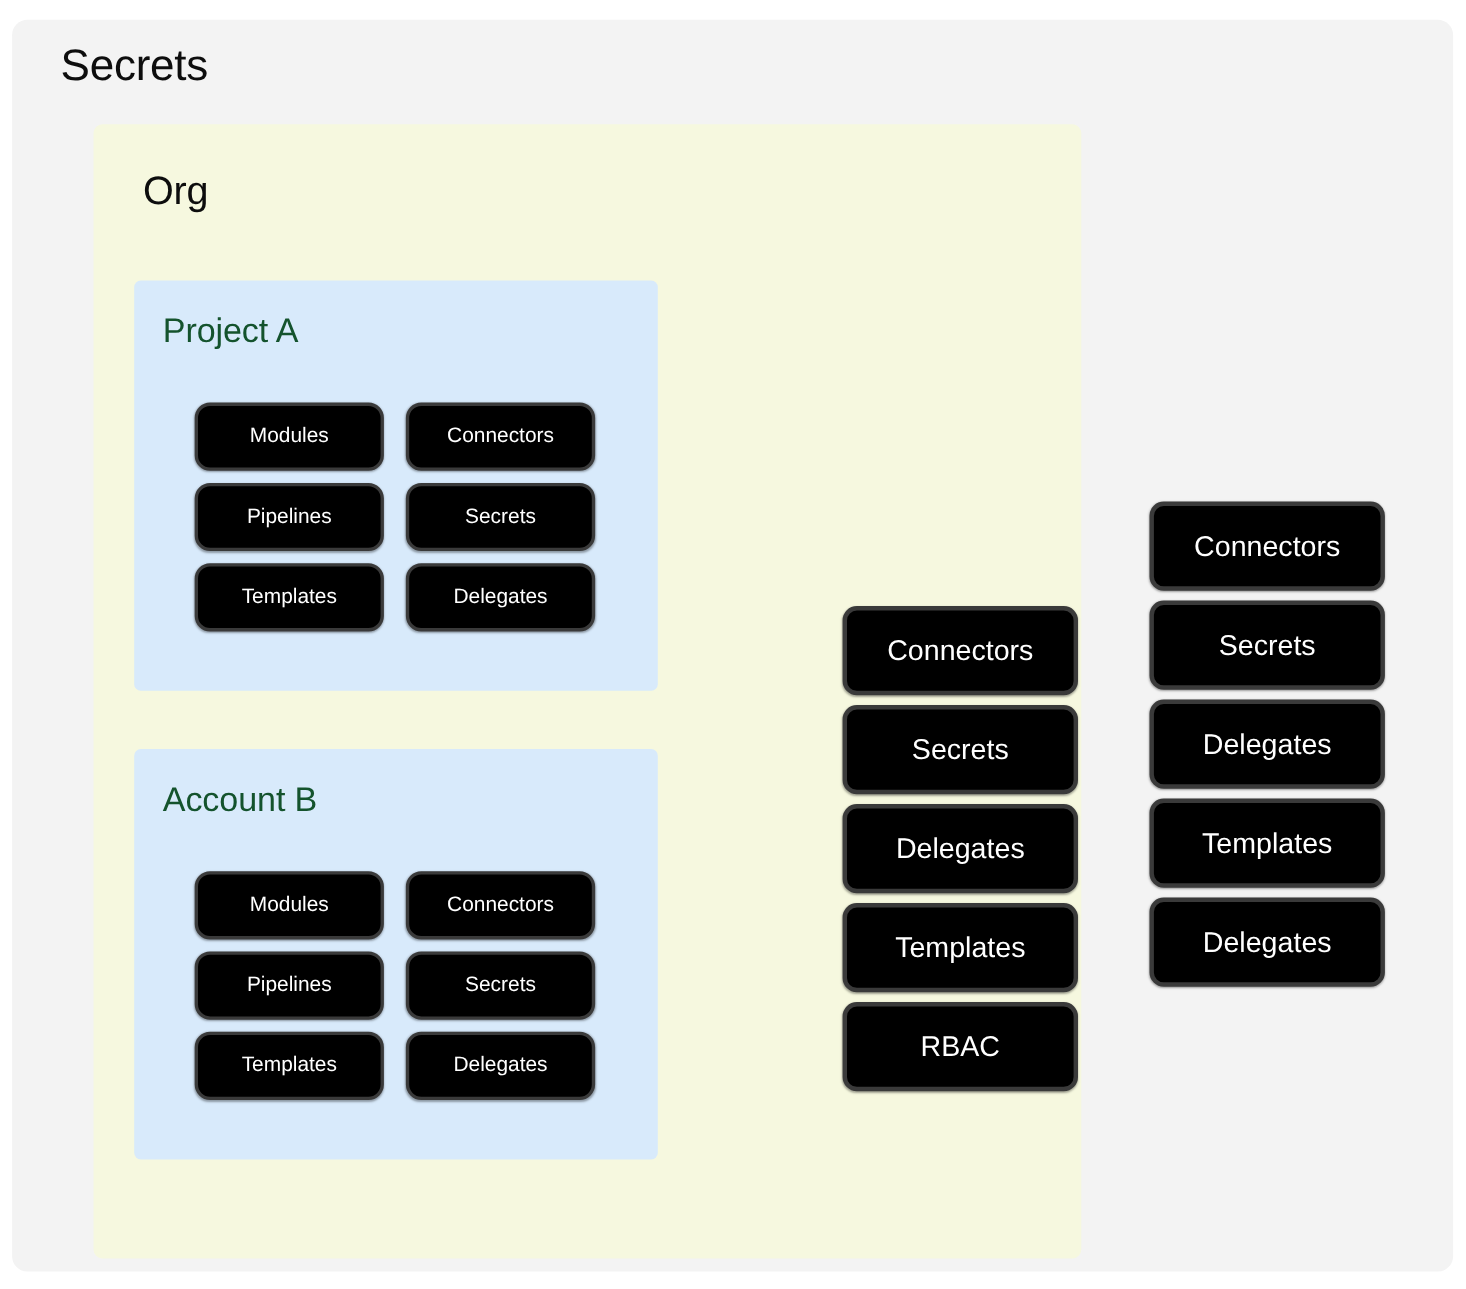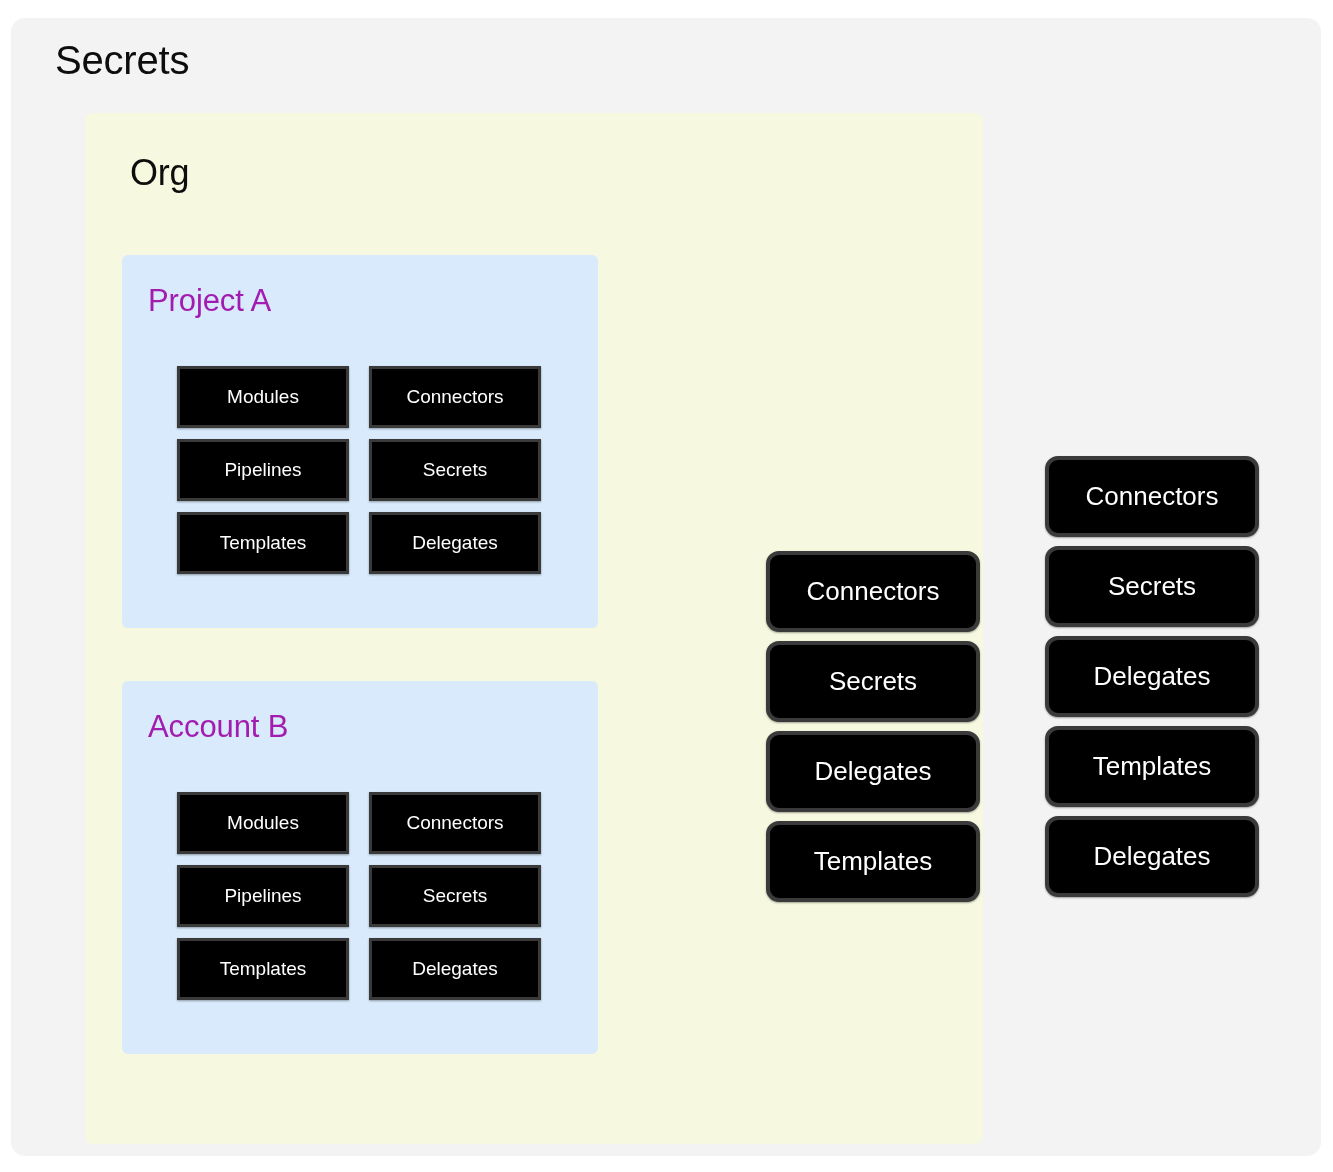--- a/index.html
+++ b/index.html
@@ -75,21 +75,21 @@
   }
   .project-a { top: 142px; height: 373px; }
   .project-b { top: 568px; height: 373px; }
 
   .project-title {
     position: absolute;
     left: 26px;
     top: 30px;
     font-size: 31px;
     line-height: 1;
-    color: #a21caf;
+    color: #14532d;
     font-weight: 400;
     letter-spacing: -0.1px;
     white-space: nowrap;
   }
 
   
   .project-grid {
     position: absolute;
     left: 55px;
     top: 111px;
@@ -98,21 +98,21 @@
     grid-auto-rows: 62px;
     column-gap: 20px;
     row-gap: 11px;
   }
 
   
   .chip {
     background: #000000;
     color: #ffffff;
     border: 3px solid #3a3a3a;
-    border-radius: 0;
+    border-radius: 14px;
     display: flex;
     align-items: center;
     justify-content: center;
     box-sizing: border-box;
     text-align: center;
     line-height: 1.1;
     box-shadow: 0 1px 2px rgba(0,0,0,0.35);
   }
   .chip-sm { font-size: 19px; }
   .chip-lg {
@@ -176,20 +176,21 @@
         <div class="chip chip-sm">Templates</div>
         <div class="chip chip-sm">Delegates</div>
       </div>
     </div>
 
     <div class="org-level-column">
       <div class="chip chip-lg">Connectors</div>
       <div class="chip chip-lg">Secrets</div>
       <div class="chip chip-lg">Delegates</div>
       <div class="chip chip-lg">Templates</div>
+      <div class="chip chip-lg">RBAC</div>
     </div>
 
   </div>
 
   <div class="account-level-column">
     <div class="chip chip-lg">Connectors</div>
     <div class="chip chip-lg">Secrets</div>
     <div class="chip chip-lg">Delegates</div>
     <div class="chip chip-lg">Templates</div>
     <div class="chip chip-lg">Delegates</div>

